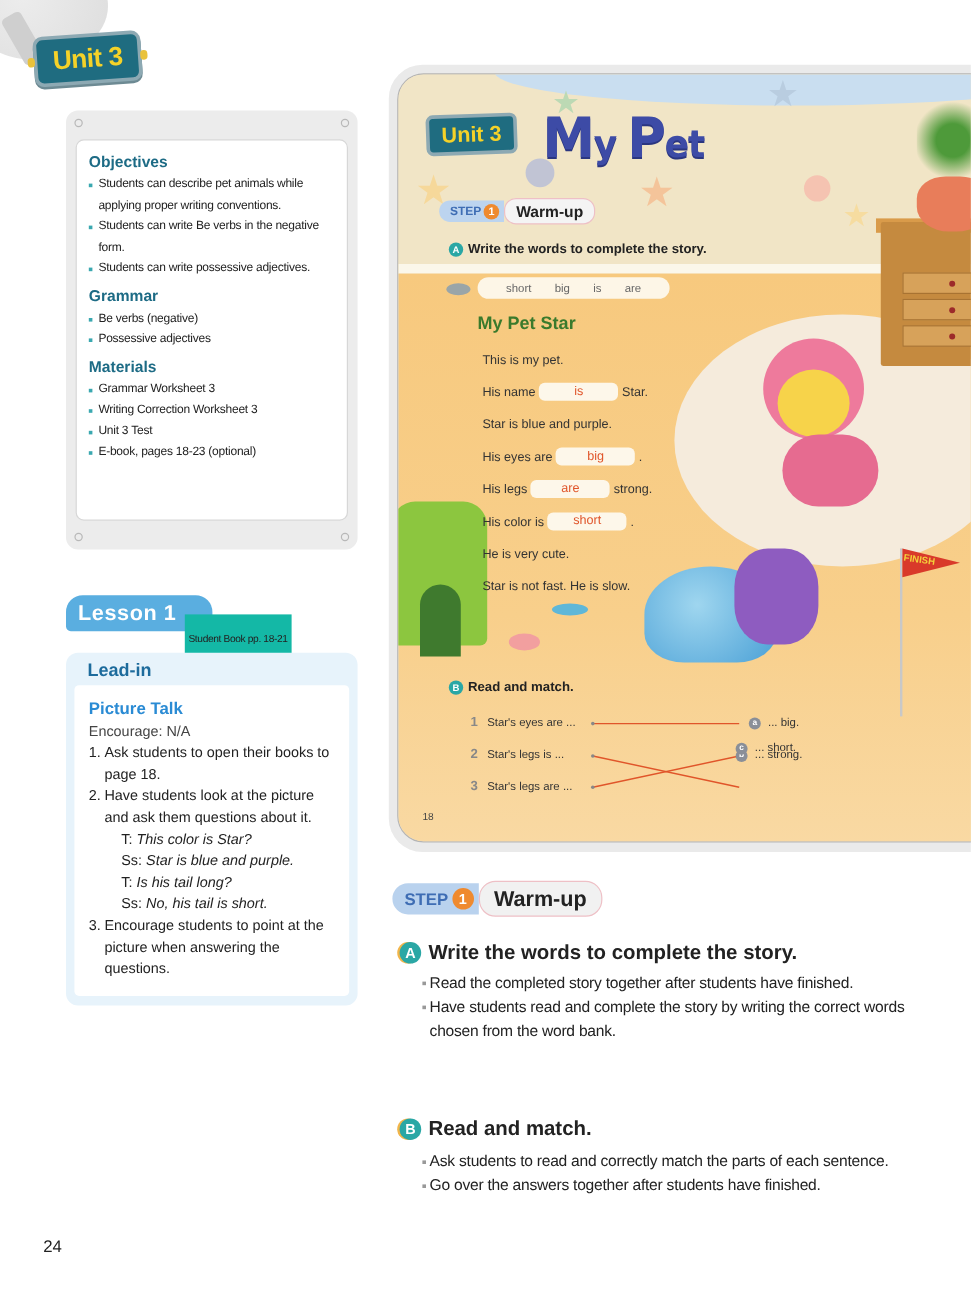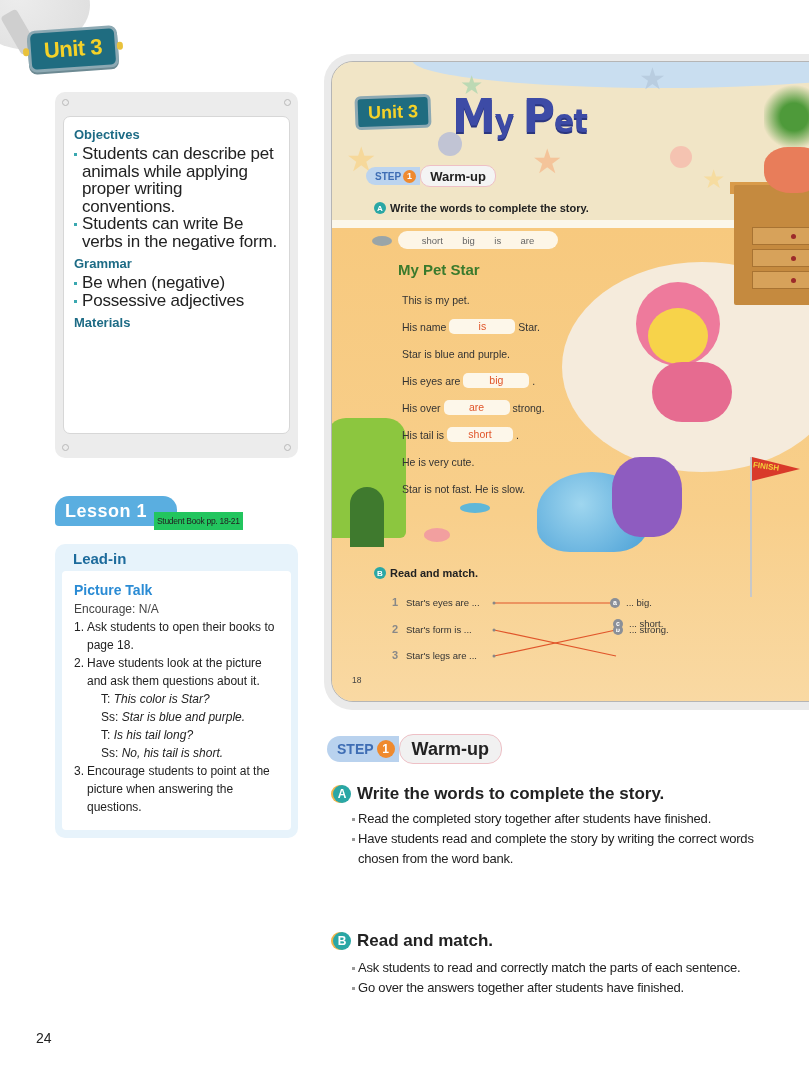--- a/index.html
+++ b/index.html
@@ -12,27 +12,27 @@
   .unit-badge { position: absolute; left: 28px; top: 28px; width: 90px; height: 42px; background: #1f6c80; border: 3px solid #8da9b3; border-radius: 8px; transform: rotate(-4deg); display: flex; align-items: center; justify-content: center; box-shadow: 0 2px 0 #6d8a93; }
   .unit-badge span { color: #f5d228; font-weight: bold; font-size: 22px; letter-spacing: -.5px; }
   .unit-badge::before, .unit-badge::after { content: ""; position: absolute; top: 14px; width: 6px; height: 8px; background: #e9c23c; border-radius: 3px; }
   .unit-badge::before { left: -8px; } .unit-badge::after { right: -8px; }
 
   
   .obj-card { position: absolute; left: 55px; top: 92px; width: 243px; height: 366px; background: #ececec; border-radius: 10px; }
   .obj-card .screw { position: absolute; width: 7px; height: 7px; border: 1px solid #b8b8b8; border-radius: 50%; font-size: 0; }
   .obj-inner { position: absolute; left: 8px; top: 24px; width: 227px; height: 318px; background: #fff; border: 1px solid #d7d7d7; border-radius: 7px; padding: 8px 10px; }
   .sec-title { color: #1d6b85; font-weight: bold; font-size: 13px; margin: 2px 0 3px; }
-  .obj-list { list-style: none; font-family: "Liberation Sans", sans-serif; font-size: 17px; line-height: 17.5px; color: #222; margin-bottom: 6px; }
+  .obj-list { list-style: none; font-family: "Liberation Sans", sans-serif; font-size: 10px; line-height: 17.5px; color: #222; margin-bottom: 6px; }
   .obj-list li { position: relative; padding-left: 8px; letter-spacing: -.2px; }
   .obj-list li::before { content: ""; position: absolute; left: 0; top: 8px; width: 3px; height: 3px; background: #3aa8b0; }
 
   
   .lesson-pill { position: absolute; left: 55px; top: 496px; width: 122px; height: 30px; background: #5aaee0; border-radius: 14px 14px 14px 4px; color: #fff; font-weight: bold; font-size: 18px; display: flex; align-items: center; padding-left: 10px; letter-spacing: .5px; }
-  .lesson-ref { position: absolute; left: 154px; top: 512px; background: #22c55e; font-size: 8.5px; padding: 4px 3px; color: #222; letter-spacing: -.3px; }
+  .lesson-ref { position: absolute; left: 154px; top: 512px; background: #14b8a6; font-size: 8.5px; padding: 15px 3px; color: #222; letter-spacing: -.3px; }
   .leadin-card { position: absolute; left: 55px; top: 544px; width: 243px; height: 294px; background: #e7f3fb; border-radius: 10px; }
   .leadin-title { position: absolute; left: 18px; top: 6px; color: #1d6b9c; font-weight: bold; font-size: 15px; }
   .leadin-inner { position: absolute; left: 7px; top: 27px; width: 229px; height: 259px; background: #fff; border-radius: 4px; padding: 10px 9px 0 12px; font-size: 12px; line-height: 18px; color: #222; }
   .pt-title { color: #2a8bd4; font-weight: bold; font-size: 14px; line-height: 18px; margin-bottom: 1px; }
   .pt-materials { color: #444; margin-bottom: 0; }
   .steps { list-style: none; }
   .steps li { position: relative; padding-left: 13px; }
   .steps li .num { position: absolute; left: 0; top: 0; }
   .dialog { padding-left: 14px; }
   .dialog em { font-style: italic; }
@@ -115,27 +115,34 @@
 <div class="obj-card">
   <div class="screw" style="left:7px;top:7px"></div>
   <div class="screw" style="right:7px;top:7px"></div>
   <div class="screw" style="left:7px;bottom:7px"></div>
   <div class="screw" style="right:7px;bottom:7px"></div>
   <div class="obj-inner">
     <div class="sec-title">Objectives</div>
     <ul class="obj-list">
       <li>Students can describe pet animals while applying proper writing conventions.</li>
       <li>Students can write Be verbs in the negative form.</li>
+      <li>Students can write possessive adjectives.</li>
     </ul>
     <div class="sec-title">Grammar</div>
     <ul class="obj-list">
-      <li>Be when (negative)</li>
+      <li>Be verbs (negative)</li>
       <li>Possessive adjectives</li>
     </ul>
     <div class="sec-title">Materials</div>
+    <ul class="obj-list">
+      <li>Grammar Worksheet 3</li>
+      <li>Writing Correction Worksheet 3</li>
+      <li>Unit 3 Test</li>
+      <li>E-book, pages 18-23 (optional)</li>
+    </ul>
   </div>
 </div>
 
 <div class="lesson-pill">Lesson 1</div>
 <div class="lesson-ref">Student Book pp. 18-21</div>
 
 <div class="leadin-card">
   <div class="leadin-title">Lead-in</div>
   <div class="leadin-inner">
     <div class="pt-title">Picture Talk</div>
@@ -234,26 +241,26 @@
       </div>
     <div class="line">
         <span>Star is blue and purple.</span>
       </div>
     <div class="line">
         <span>His eyes are</span>
         <span class="blank" style="width:66px">big</span>
         <span>.</span>
       </div>
     <div class="line">
-        <span>His over</span>
+        <span>His legs</span>
         <span class="blank" style="width:66px">are</span>
         <span>strong.</span>
       </div>
     <div class="line">
-        <span>His tail is</span>
+        <span>His color is</span>
         <span class="blank" style="width:66px">short</span>
         <span>.</span>
       </div>
     <div class="line">
         <span>He is very cute.</span>
       </div>
     <div class="line">
         <span>Star is not fast. He is slow.</span>
       </div>
   </div>
@@ -270,27 +277,27 @@
     <circle cx="162" cy="541" r="1.5" fill="#888"></circle>
     <circle cx="162" cy="568" r="1.5" fill="#888"></circle>
     <circle cx="162" cy="594" r="1.5" fill="#888"></circle>
   </svg>
   <div class="match-row" style="left:60px;top:534px">
       <span class="match-num">1</span>
       <span>Star's eyes are ...</span>
     </div>
   <div class="match-row" style="left:60px;top:561px">
       <span class="match-num">2</span>
-      <span>Star's form is ...</span>
+      <span>Star's legs is ...</span>
     </div>
   <div class="match-row" style="left:60px;top:587px">
       <span class="match-num">3</span>
       <span>Star's legs are ...</span>
     </div>
-  <div class="match-row" style="left:278px;top:535px">
+  <div class="match-row" style="left:292px;top:535px">
       <span class="opt-circ">a</span>
       <span>... big.</span>
     </div>
   <div class="match-row" style="left:281px;top:562px">
       <span class="opt-circ">b</span>
       <span>... strong.</span>
     </div>
   <div class="match-row" style="left:281px;top:556px">
       <span class="opt-circ">c</span>
       <span>... short.</span>

